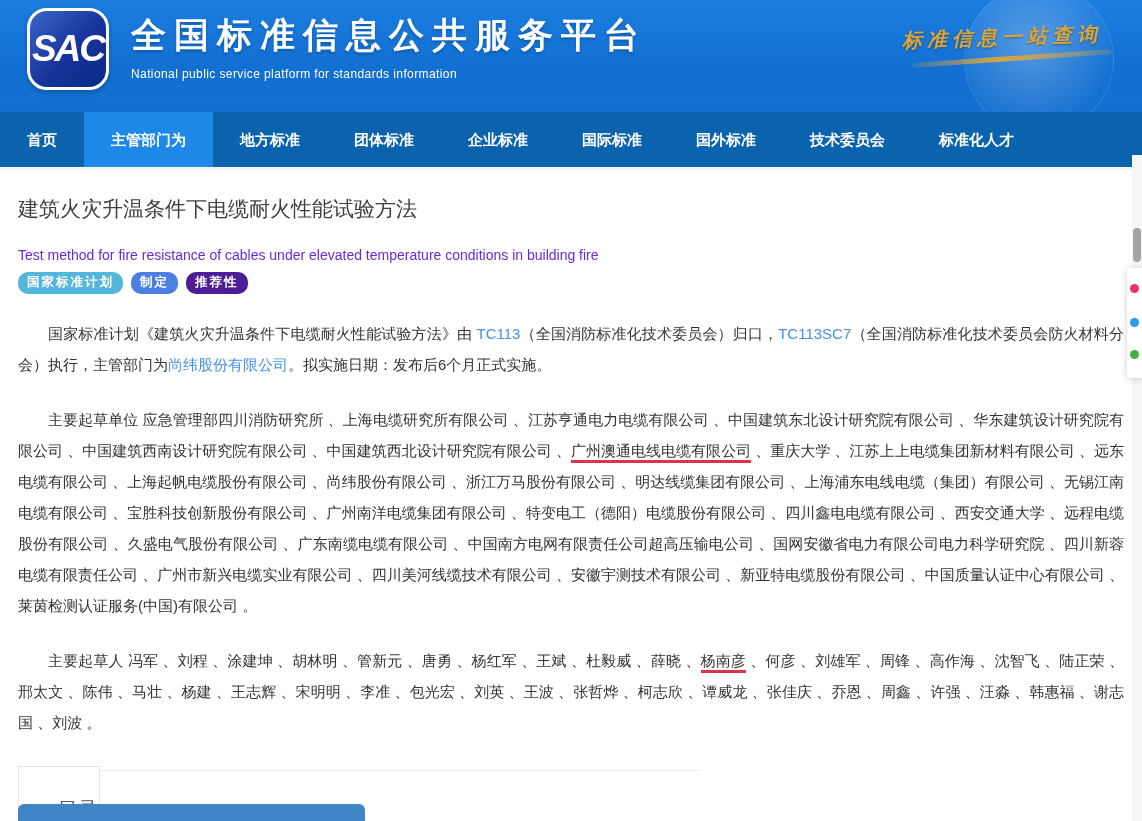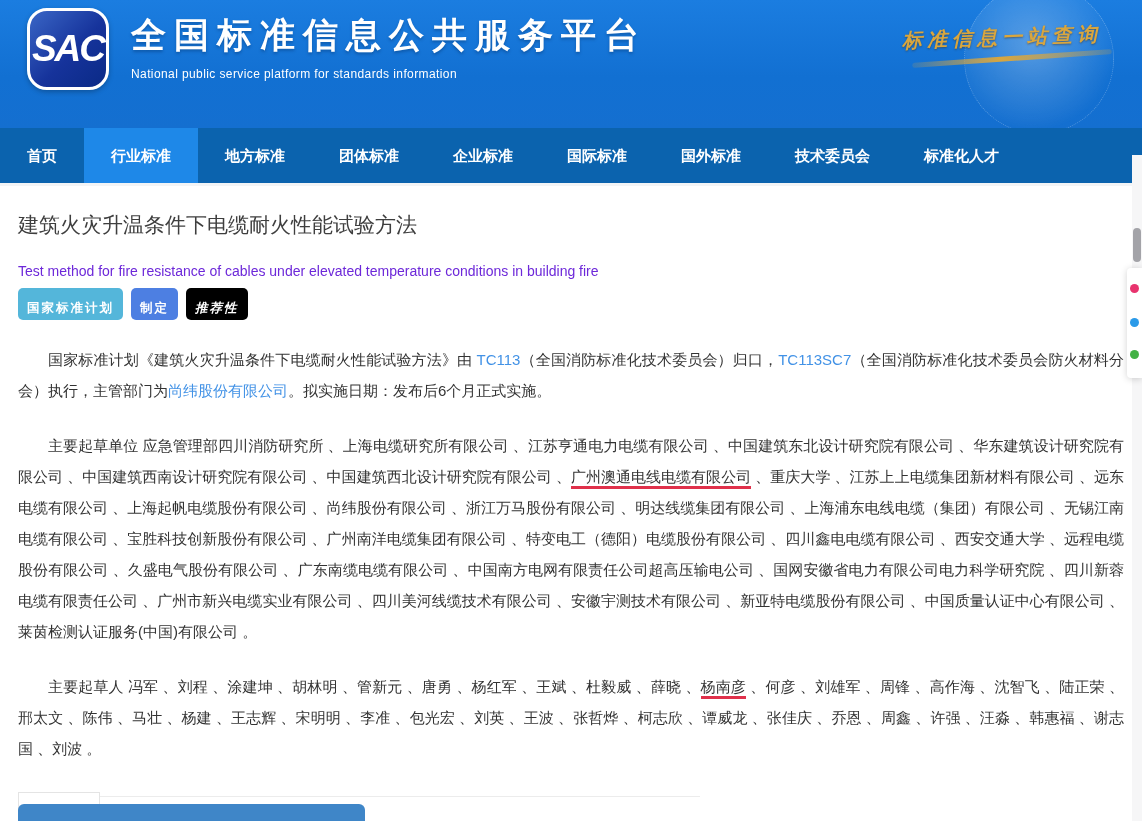--- a/index.html
+++ b/index.html
@@ -3,21 +3,21 @@
 <meta charset="utf-8">
 <style>
   * { margin:0; padding:0; box-sizing:border-box; }
   html,body { width:1142px; height:821px; }
   body {
     font-family:"Liberation Sans","DejaVu Sans",sans-serif;
     background:#ffffff; position:relative; overflow:hidden; color:#333;
   }
   
   .site-header {
-    position:relative; height:128px;
+    position:relative; height:112px;
     background:linear-gradient(180deg,#1b7de0 0%,#1270d2 60%,#146fd0 100%);
     overflow:hidden;
   }
   .logo {
     position:absolute; left:27px; top:8px; width:82px; height:82px;
     border:3px solid #fff; border-radius:20px;
     background:linear-gradient(135deg,#3a66c6 0%,#16339b 55%,#0a2a86 100%);
     display:flex; align-items:center; justify-content:center;
     color:#fff; font-weight:bold; font-style:italic; font-size:37px; letter-spacing:-2px;
     box-shadow:0 2px 5px rgba(0,0,0,.25);
@@ -50,26 +50,26 @@
     padding:0 27px; text-decoration:none; white-space:nowrap; cursor:pointer;
   }
   .nav-item.active { background:#1e88e8; }
   .nav-strip { height:3px; background:#f2f4f6; }
   
   .main-content { padding:0 18px; position:relative; }
   .page-title { margin-top:25px; font-size:21px; font-weight:400; color:#3e3e3e; }
   .page-title-en { margin-top:24px; font-size:14px; color:#6d28d9; }
   .tag-row { margin-top:9px; display:flex; gap:8px; }
   .tag {
-    color:#fff; font-size:12.5px; font-weight:bold; padding:12px 9px 3px;
-    border-radius:5px; letter-spacing:2px;
+    color:#fff; font-size:12.5px; font-weight:bold; padding:2px 9px 3px;
+    border-radius:10px; letter-spacing:2px;
   }
   .tag-plan { background:#54b6da; }
   .tag-zhiding { background:#4d7fe2; }
-  .tag-tuijian { background:#000000;font-style:italic; }
+  .tag-tuijian { background:#4c1d95; }
   .para {
     margin-top:24px; font-size:15px; line-height:31px; color:#333;
     text-align:justify; text-indent:2em;
   }
   .para a { color:#4292e6; text-decoration:none; }
   .red-underline { border-bottom:3px solid #e0314b; padding-bottom:1px; }
   
   .catalog { position:relative; margin-top:28px; width:682px; height:70px; border-bottom:1px solid #dcdcdc; }
   .catalog-tab {
     position:absolute; left:0; top:0; width:82px; height:70px;
@@ -108,21 +108,21 @@
     <div class="header-title-cn">全国标准信息公共服务平台</div>
     <div class="header-title-en">National public service platform  for standards information</div>
   </div>
   <div class="globe"></div>
   <div class="slogan">标准信息一站查询</div>
   <div class="slogan-underline"></div>
 </header>
 
 <nav class="main-nav">
   <a class="nav-item">首页</a>
-  <a class="nav-item active">行业标准</a>
+  <a class="nav-item active">主管部门为</a>
   <a class="nav-item">地方标准</a>
   <a class="nav-item">团体标准</a>
   <a class="nav-item">企业标准</a>
   <a class="nav-item">国际标准</a>
   <a class="nav-item">国外标准</a>
   <a class="nav-item">技术委员会</a>
   <a class="nav-item">标准化人才</a>
 </nav>
 <div class="nav-strip"></div>
 

